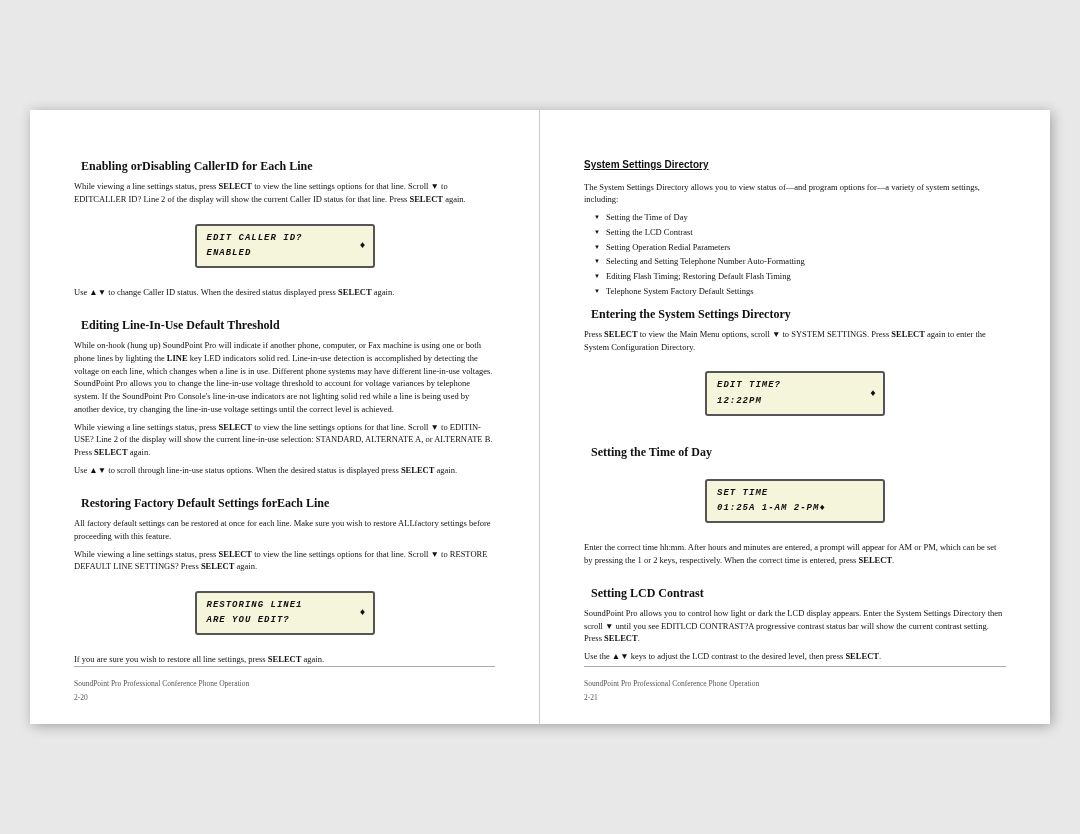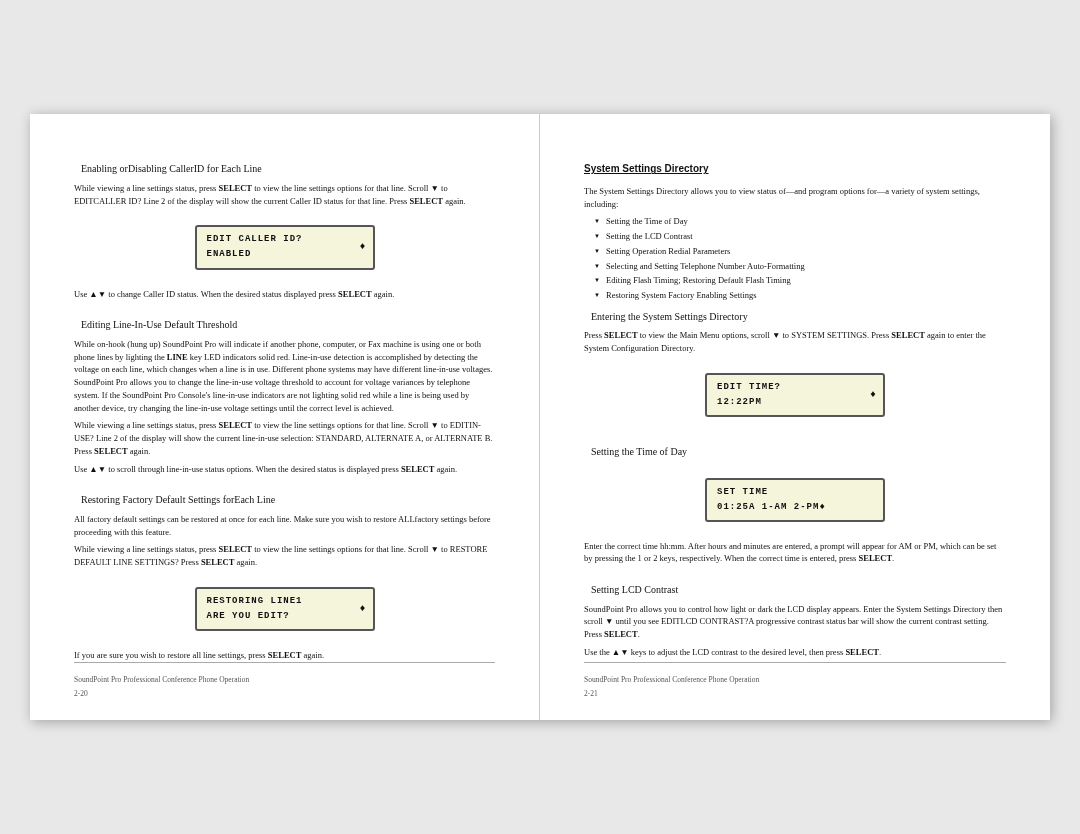--- a/index.html
+++ b/index.html
@@ -25,22 +25,22 @@
       line-height: 1.45;
       color: #111;
     }
     .page-left {
       border-right: 1px solid #ccc;
     }
     .section {
       margin-bottom: 18px;
     }
     .section-heading {
-      font-weight: normal;
-      font-size: 10px;
+      font-weight: bold;
+      font-size: 12px;
       margin-bottom: 5px;
       padding-left: 7px;
     }
     .main-heading {
       font-size: 10px;
       font-weight: bold;
       font-family: Arial, sans-serif;
       margin-bottom: 8px;
       text-decoration: underline;
     }
@@ -74,20 +74,21 @@
       position: absolute;
       right: 6px;
       top: 50%;
       transform: translateY(-50%);
       font-size: 10px;
     }
     .lcd-wrapper {
       display: flex;
       justify-content: center;
       margin: 8px 0;
+      font-style: italic;
     }
     .bullet-list {
       list-style: none;
       padding-left: 10px;
       margin-bottom: 8px;
     }
     .bullet-list li {
       padding-left: 12px;
       position: relative;
       font-size: 8.5px;
@@ -177,21 +178,21 @@
 
     <div class="main-heading">System Settings Directory</div>
     <p>The System Settings Directory allows you to view status of—and program options for—a variety of system settings, including:</p>
 
     <ul class="bullet-list">
       <li>Setting the Time of Day</li>
       <li>Setting the LCD Contrast</li>
       <li>Setting Operation Redial Parameters</li>
       <li>Selecting and Setting Telephone Number Auto-Formatting</li>
       <li>Editing Flash Timing; Restoring Default Flash Timing</li>
-      <li>Restoring System Factory Enabling Settings</li>
+      <li>Telephone System Factory Default Settings</li>
     </ul>
 
     <div class="section">
       <div class="section-heading">Entering the System Settings Directory</div>
       <p>Press <span class="select-bold">SELECT</span> to view the Main Menu options, scroll ▼ to SYSTEM SETTINGS. Press <span class="select-bold">SELECT</span> again to enter the System Configuration Directory.</p>
       <div class="lcd-wrapper">
         <div class="lcd-display">
           <span class="line1">EDIT TIME?</span>
           <span class="line2">12:22PM</span>
           <span class="lcd-arrow">♦</span>

